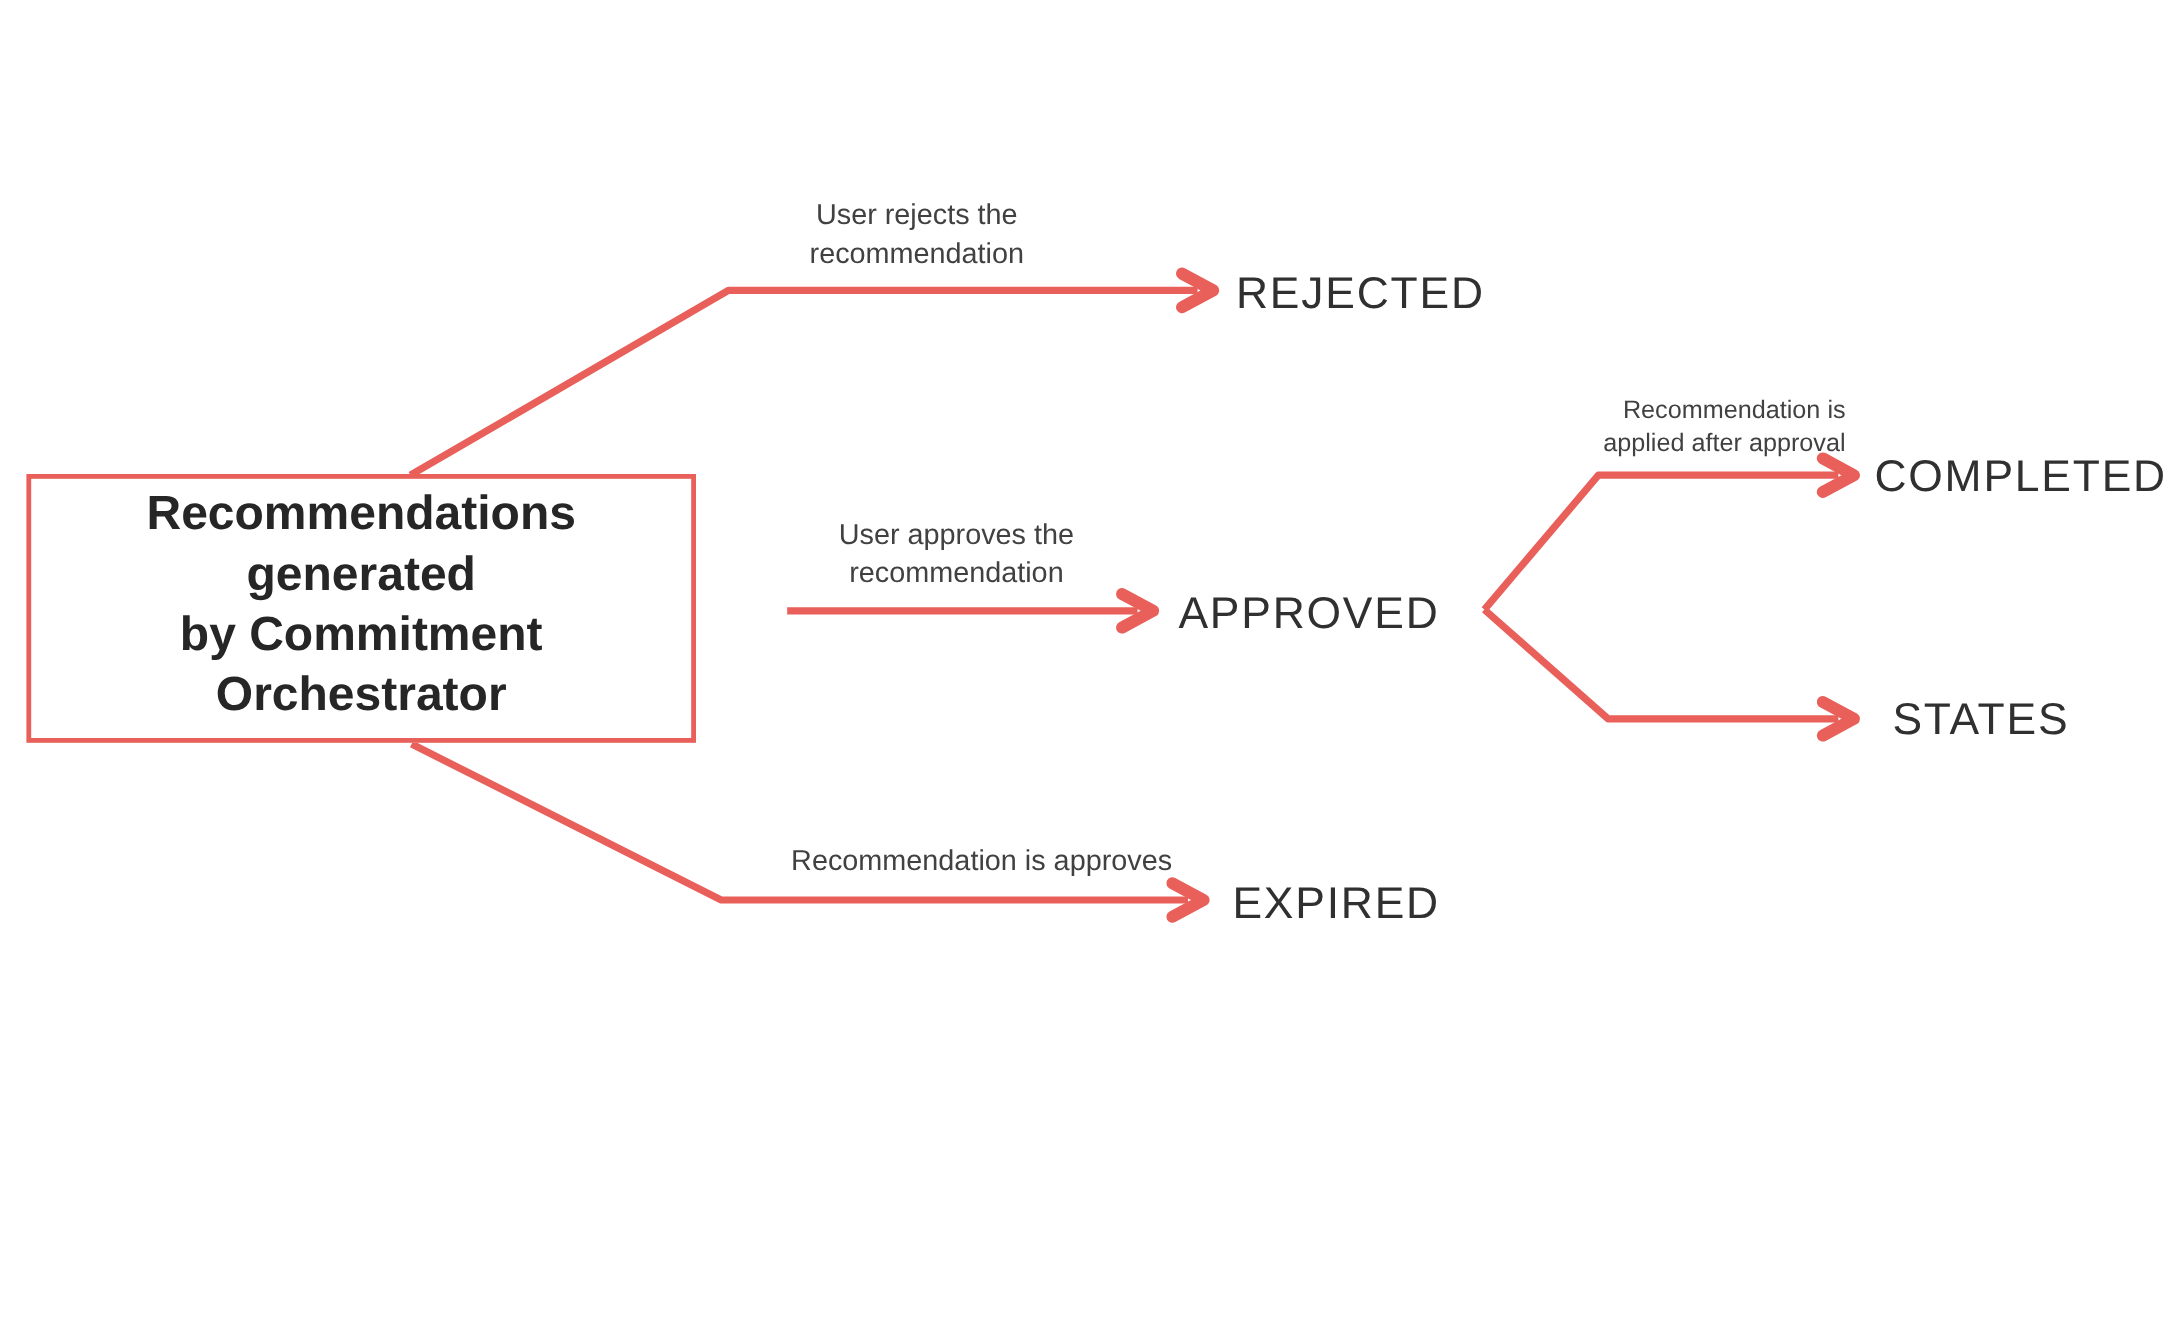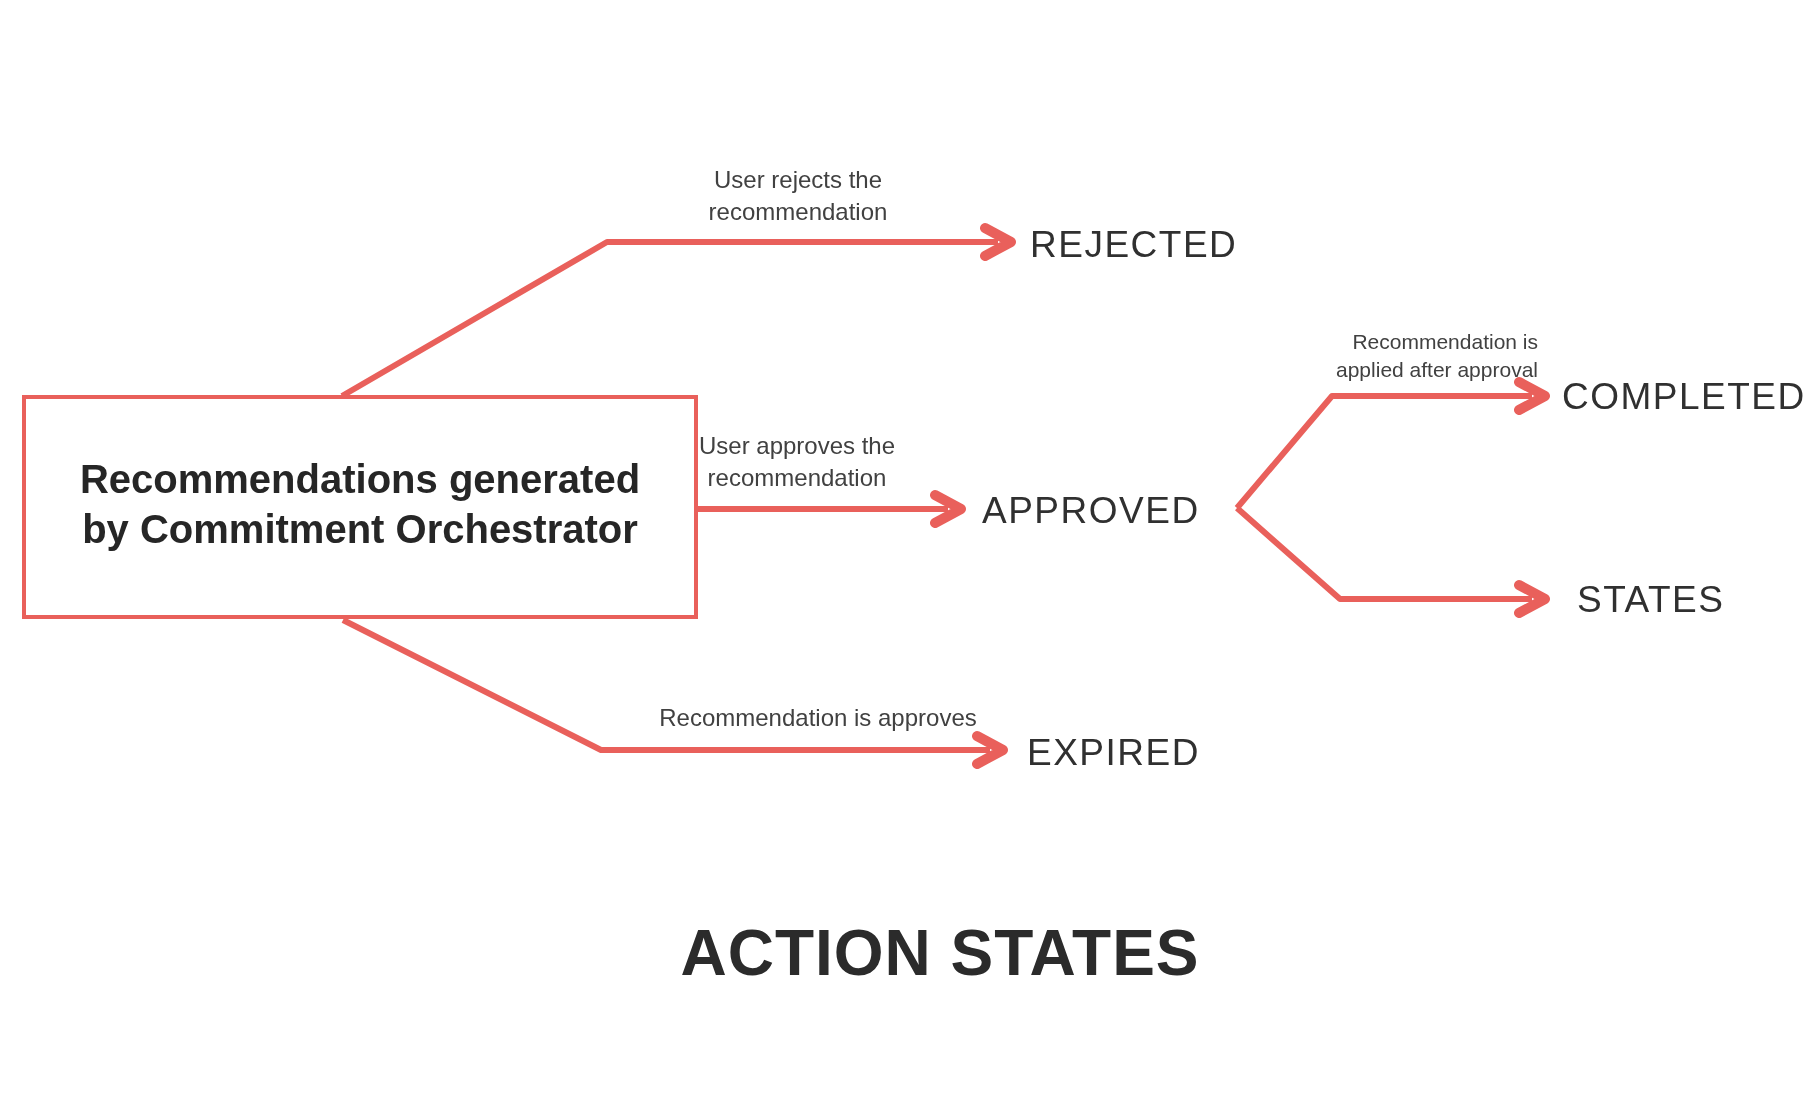--- a/index.html
+++ b/index.html
@@ -14,21 +14,21 @@
     position:relative;
     width:1804px;height:1100px;
     background:#ffffff;
     overflow:hidden;
   }
   .arrows{position:absolute;left:0;top:0;width:1804px;height:1100px;}
   .shaft{stroke:var(--accent);stroke-width:6;fill:none;stroke-linejoin:round;stroke-linecap:butt;}
   .head{stroke:var(--accent);stroke-width:10;fill:none;stroke-linecap:round;stroke-linejoin:round;}
 
   .source-box{
-    position:absolute;left:22px;top:395px;width:676px;height:224px;
+    position:absolute;left:22px;top:395px;width:558px;height:224px;
     box-sizing:border-box;border:4px solid var(--accent);
     background:#ffffff;
     display:flex;flex-direction:column;justify-content:center;align-items:center;
     text-align:center;
   }
   .source-heading{
     font-size:40px;font-weight:700;color:var(--text-dark);
     line-height:1.26;white-space:pre-line;letter-spacing:0px;
     margin:0 0 6px 0;
   }
@@ -77,29 +77,28 @@
 
     <path class="shaft" d="M 343 620 L 601 750 L 990 750"></path>
     <path class="head" d="M 977 736 L 1003 750 L 977 764"></path>
   </svg>
 
   <div class="source-box">
     <div class="source-heading">Recommendations generated
 by Commitment Orchestrator</div>
   </div>
 
-  <div class="edge-label big" style="left:798px;top:164px;">User rejects the
+  <div class="edge-label big" style="left:764px;top:164px;">User rejects the
 recommendation</div>
   <div class="edge-label big" style="left:797px;top:430px;">User approves the
 recommendation</div>
   <div class="edge-label big" style="left:818px;top:702px;">Recommendation is approves</div>
   <div class="edge-label small" style="left:1437px;top:328px;text-align:right;">Recommendation is
 applied after approval</div>
 
   <div class="state-label" style="left:1030px;top:245px;text-align:right;">REJECTED</div>
   <div class="state-label" style="left:982px;top:511px;">APPROVED</div>
   <div class="state-label" style="left:1027px;top:753px;">EXPIRED</div>
   <div class="state-label" style="left:1562px;top:397px;">COMPLETED</div>
   <div class="state-label" style="left:1577px;top:600px;">STATES</div>
 
-  <div class="diagram-title">ACTION STATES</div>
 
 </div>
 
 </body></html>

